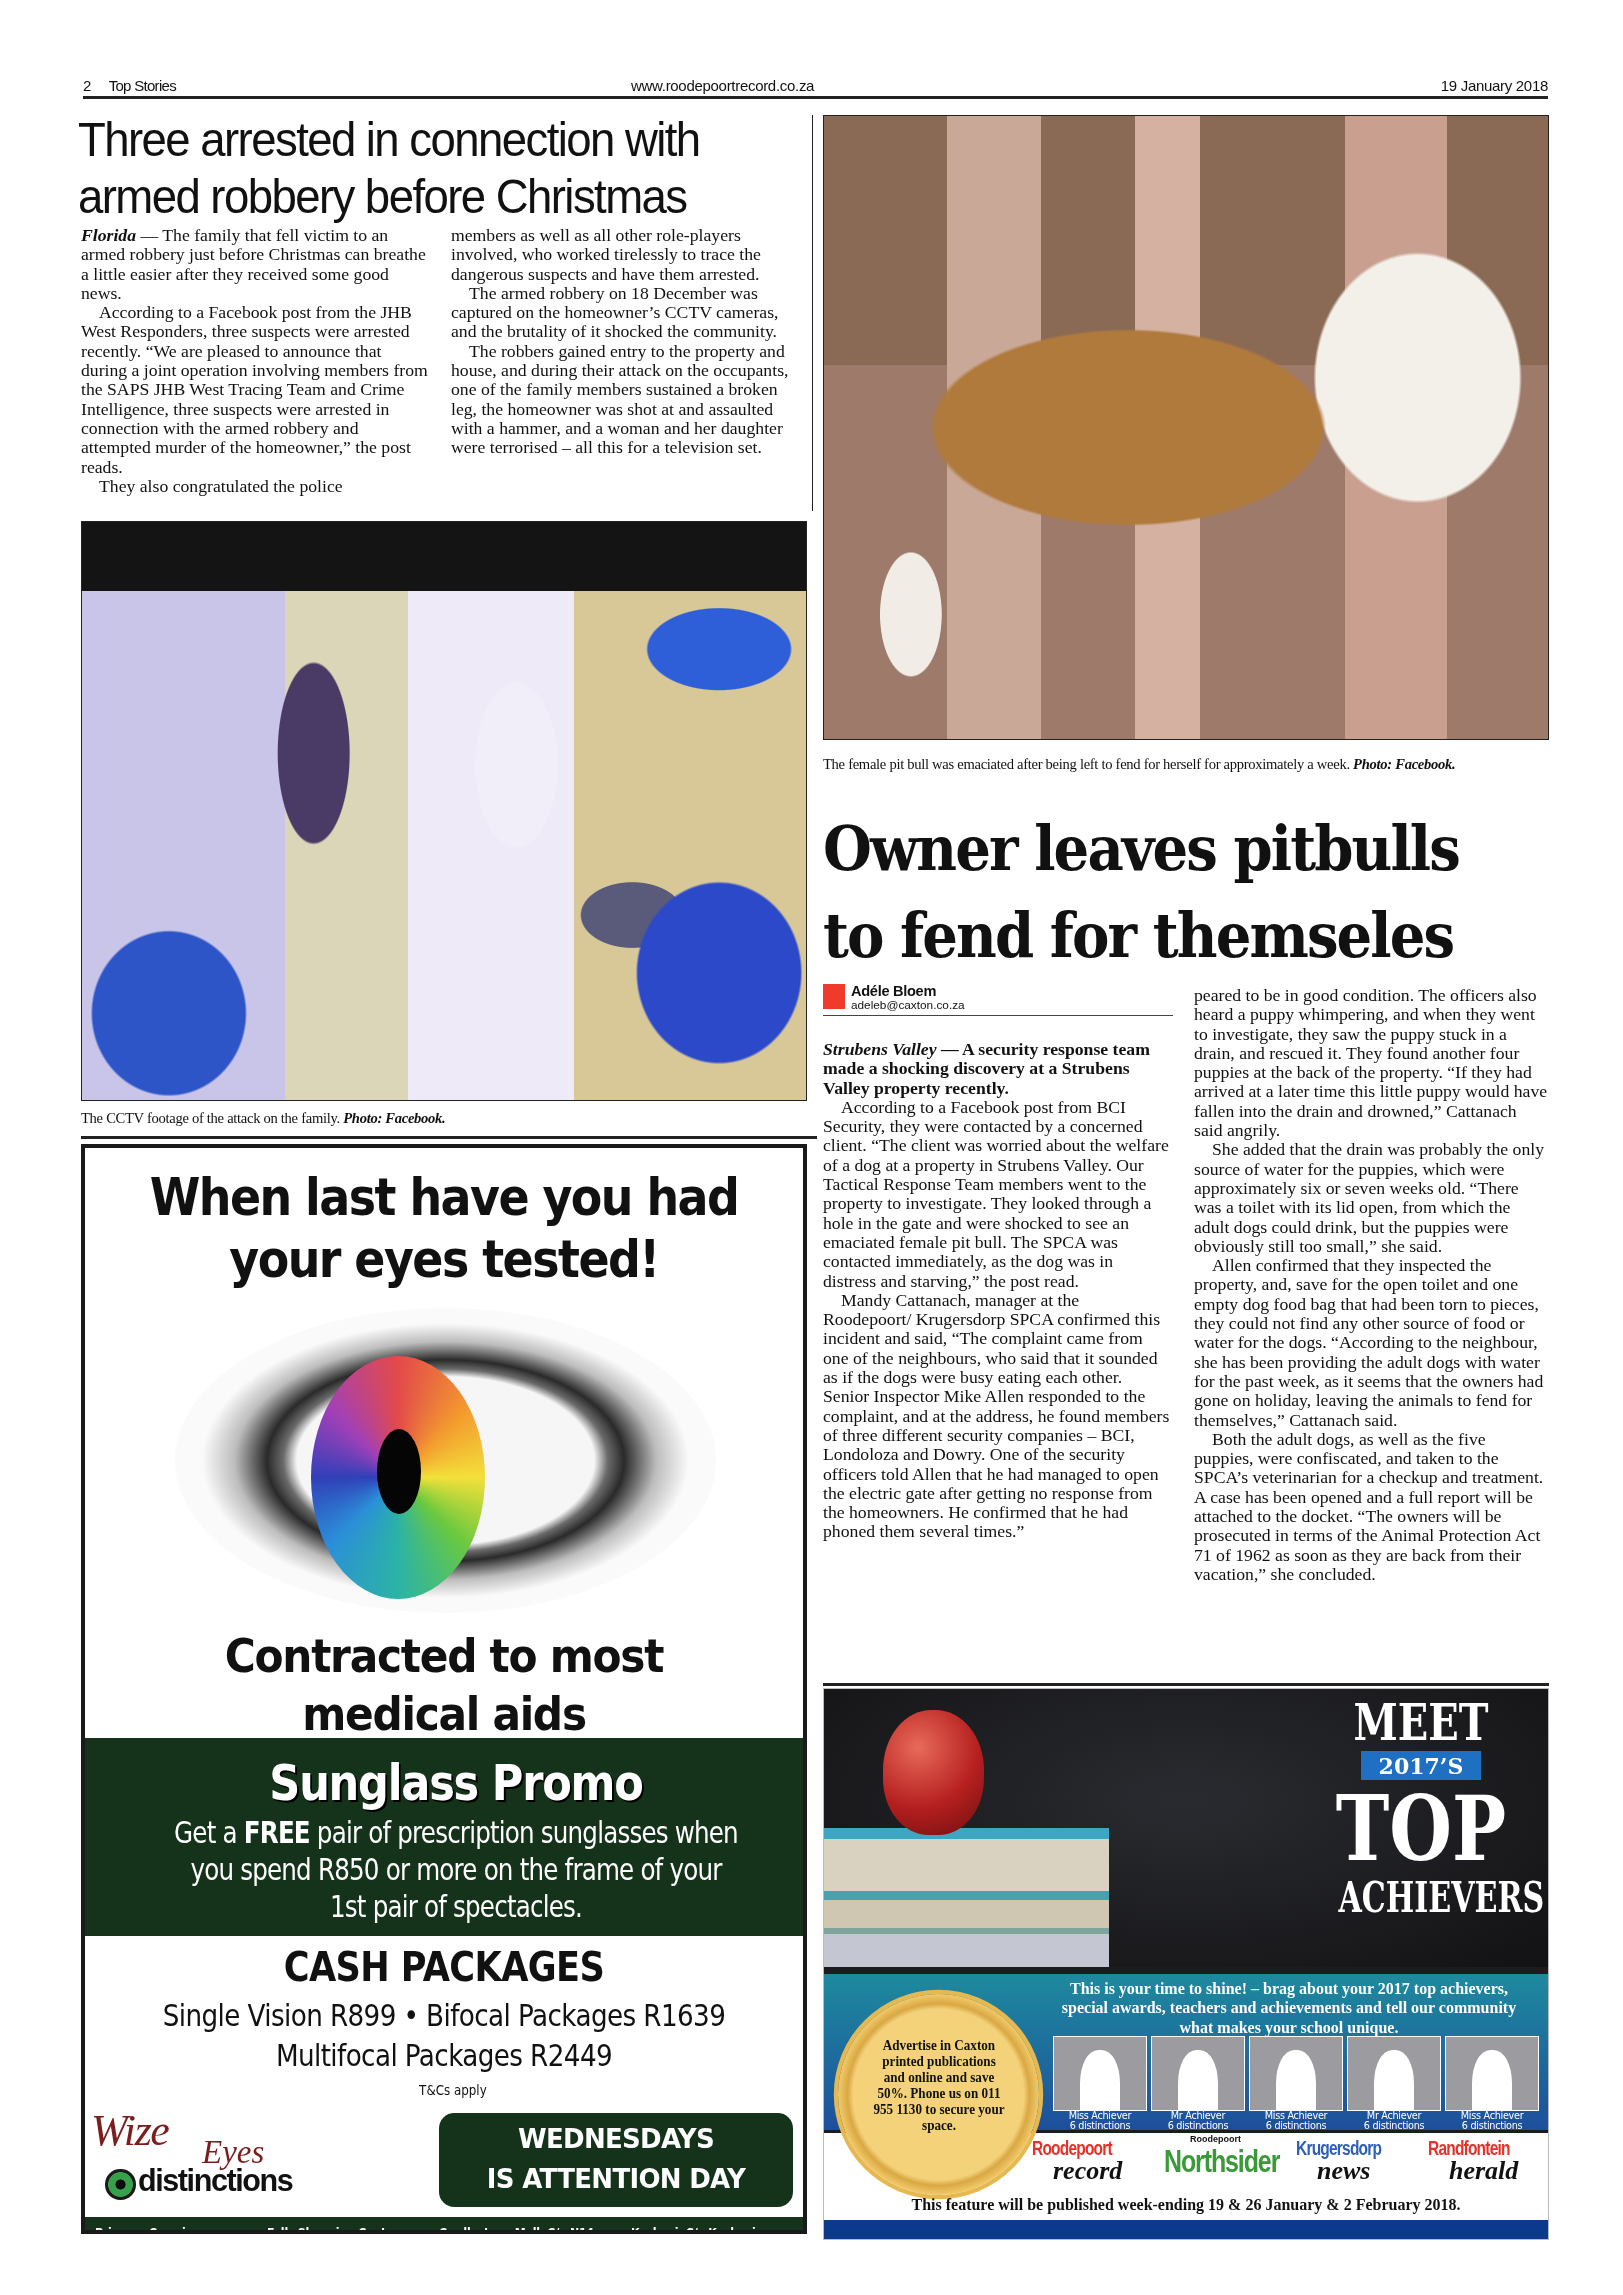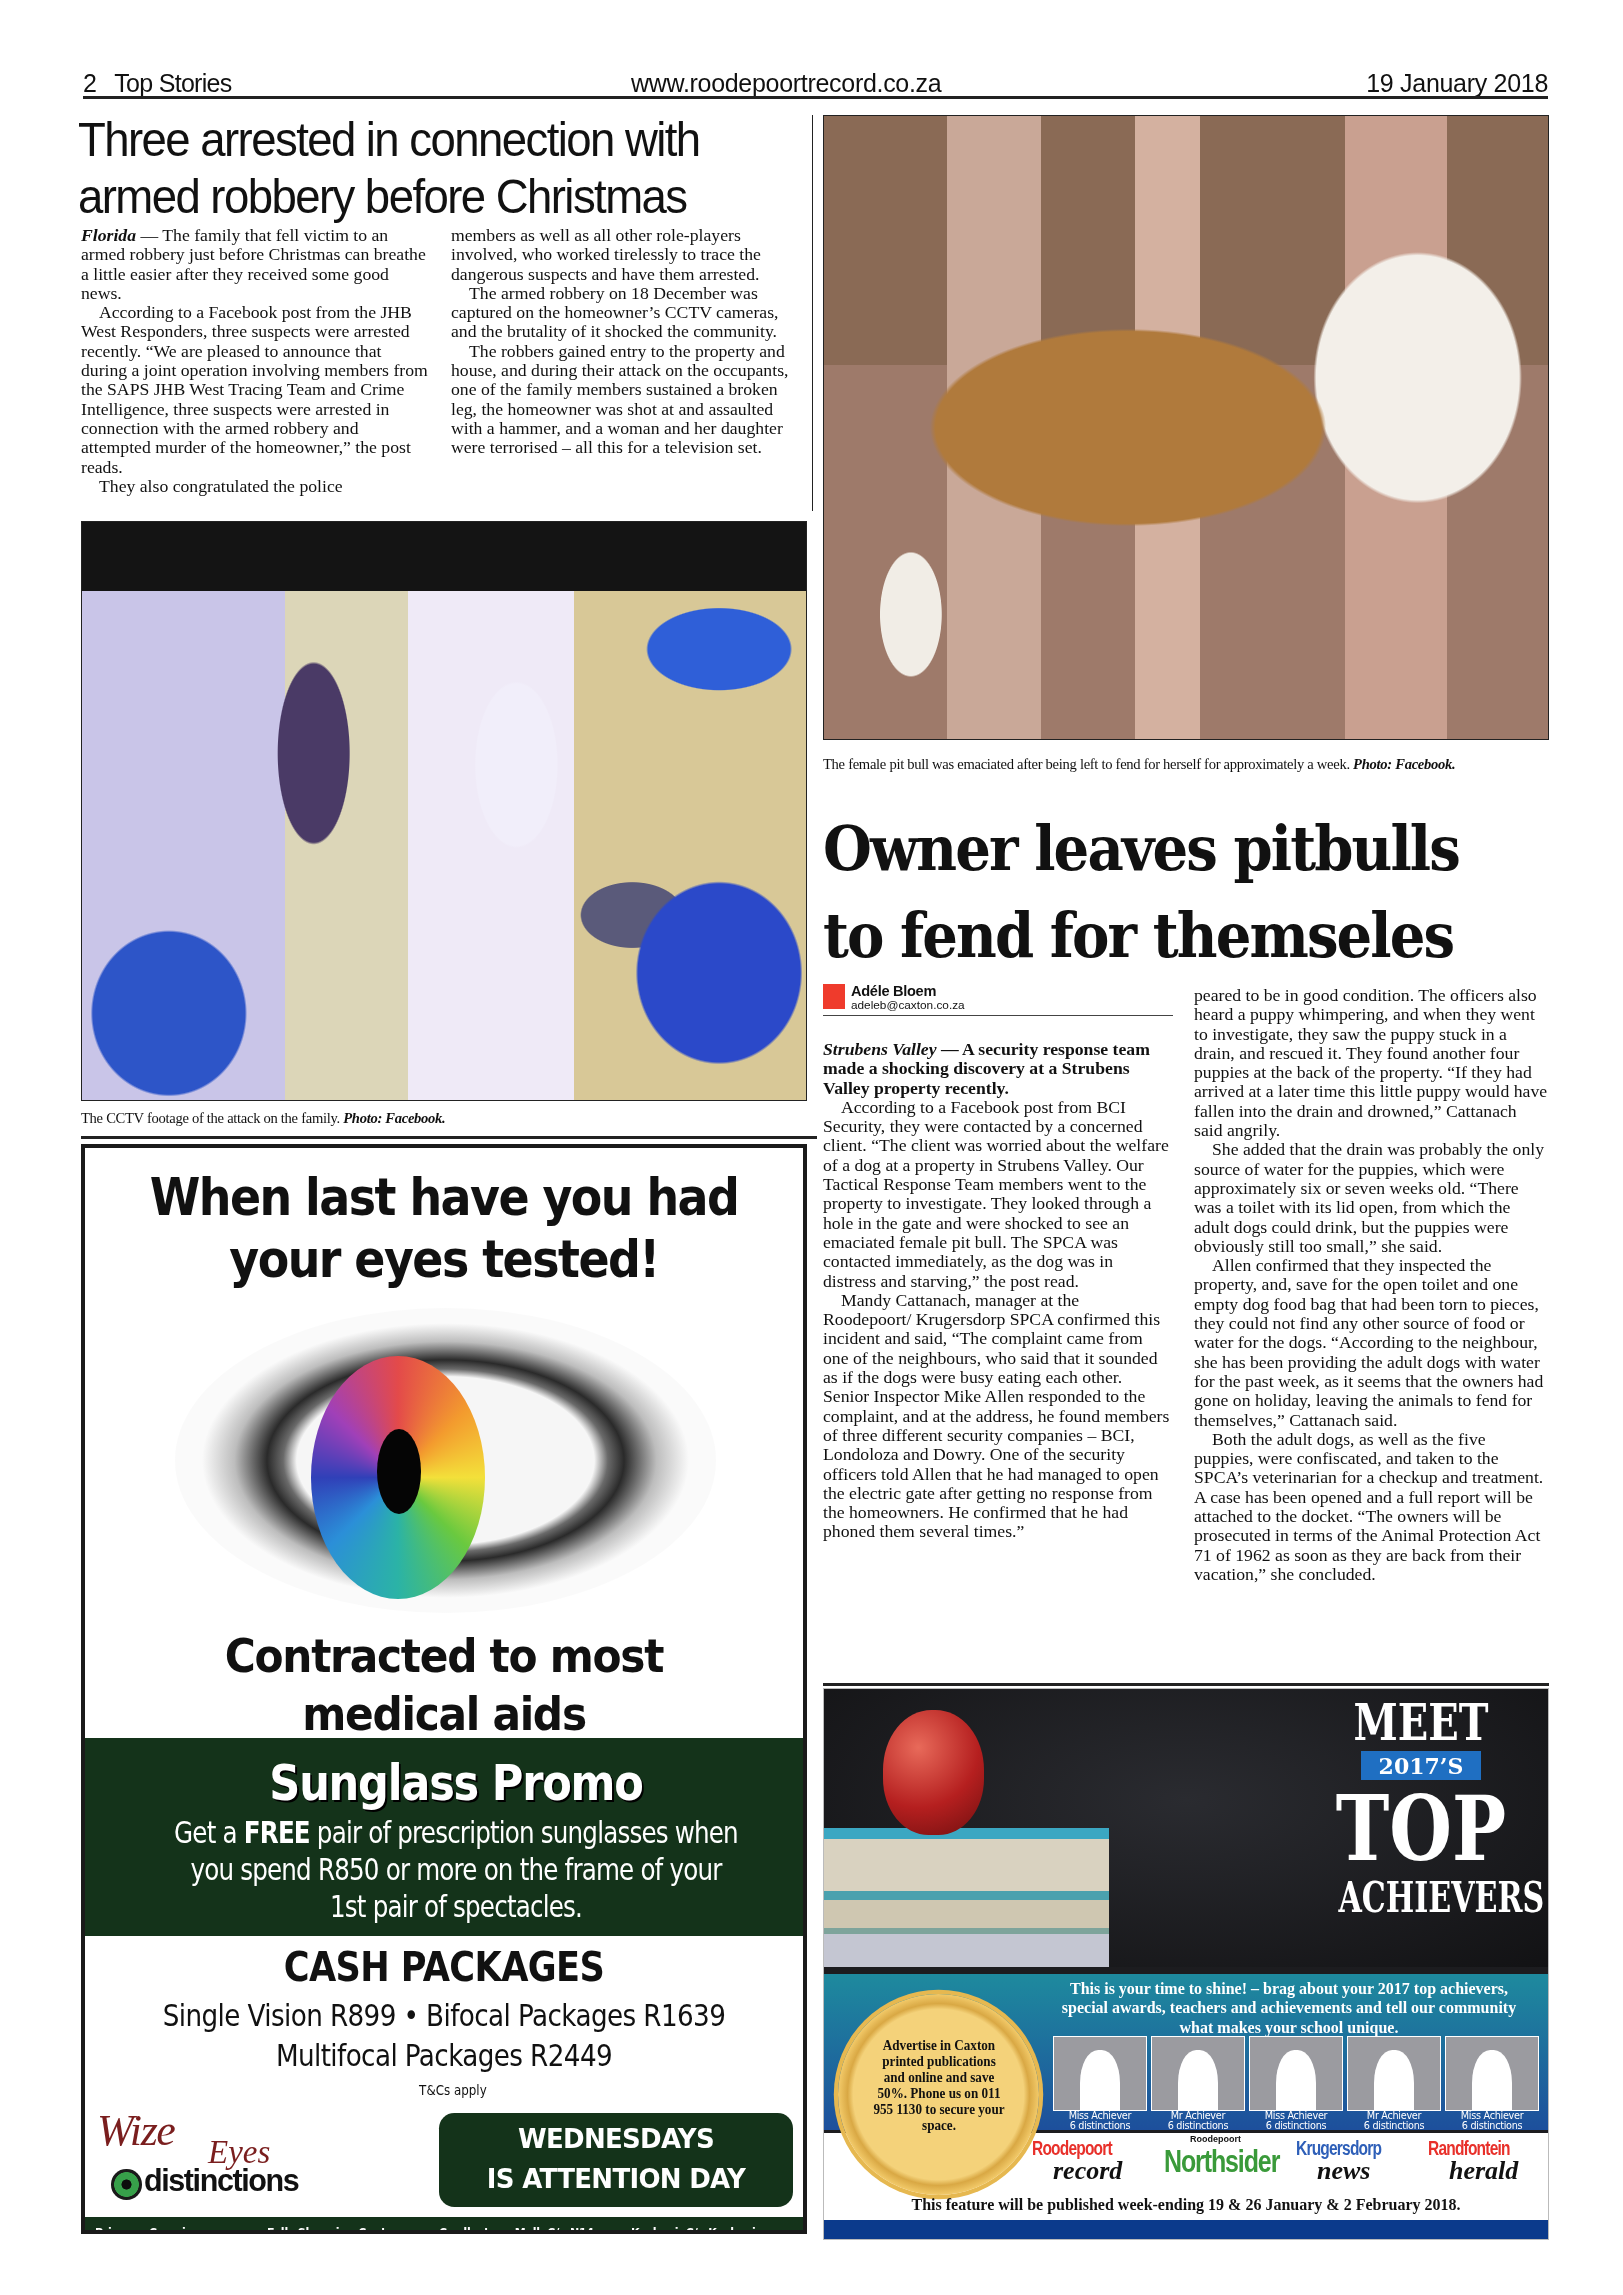--- a/index.html
+++ b/index.html
@@ -1,20 +1,20 @@
 <!DOCTYPE html>
 <html style="font-size:11px"><head>
 <meta charset="utf-8">
 <style>
   * { box-sizing: border-box; margin: 0; padding: 0; }
   html, body { width: 1624px; height: 2295px; background: #ffffff; overflow: hidden; }
   body { position: relative; font-family: "Liberation Serif", serif; color: #111; }
 
   
-  .hdr { position: absolute; top: 69px; left: 83px; width: 1465px; height: 25px; font-family: "Liberation Sans", sans-serif; font-size: 25px; transform-origin: left top; }
+  .hdr { position: absolute; top: 77px; left: 83px; width: 1465px; height: 25px; font-family: "Liberation Sans", sans-serif; font-size: 15px; transform-origin: left top; }
   .hdr .left { position: absolute; left: 0; top: 0; letter-spacing: -0.7px; }
   .hdr .left .pg { margin-right: 18px; }
   .hdr .center { position: absolute; left: 548px; top: 0; letter-spacing: -0.3px; }
   .hdr .right { position: absolute; right: 0; top: 0; letter-spacing: -0.3px; }
   .hdr-rule { position: absolute; top: 96px; left: 83px; width: 1465px; height: 2.8px; background: #222; }
 
   
   .h1-robbery { position: absolute; left: 78px; top: 111px; width: 736px; font-family: "Liberation Sans", sans-serif; font-size: 49px; line-height: 57px; letter-spacing: -1.7px; transform: scaleX(0.93); transform-origin: left top; }
   .col { position: absolute; font-size: 17.7px; line-height: 19.3px; text-align: left; }
   .col p { text-indent: 0; }
@@ -65,21 +65,21 @@
   .iris { position: absolute; left: 226px; top: 208px; width: 174px; height: 243px; border-radius: 50%; background: conic-gradient(#e34a4a, #f39b2e, #f3e03a, #6ac93f, #2bb3a6, #2b8fd8, #3040b8, #a040b8, #e34a4a); }
   .pupil { position: absolute; left: 292px; top: 281px; width: 44px; height: 85px; border-radius: 50%; background: #050505; }
   .ad-opt .contracted { position: absolute; left: 0; top: 479px; width: 100%; text-align: center; font-weight: bold; font-size: 46px; line-height: 58px; letter-spacing: -1.4px; transform: scaleX(0.92); }
   .promo { position: absolute; left: 0; top: 590px; width: 100%; height: 198px; background: #14331a; color: #fff; text-align: center; padding-left: 24px; }
   .promo .ptitle { font-weight: bold; font-size: 49px; line-height: 61px; padding-top: 15.3px; letter-spacing: -1.4px; text-shadow: 2.1px 2.1px 0 #000; transform: scaleX(0.88); }
   .promo .pbody { font-size: 30px; line-height: 37px; letter-spacing: -1px; transform: scaleX(0.82); }
   .promo .pbody b { font-weight: bold; }
   .cash { position: absolute; left: 0; top: 795px; width: 100%; text-align: center; font-weight: bold; font-size: 40px; line-height: 49px; letter-spacing: -0.7px; transform: scaleX(0.88); }
   .pkg { position: absolute; left: 0; top: 848px; width: 100%; text-align: center; font-size: 30.5px; line-height: 40px; letter-spacing: -0.7px; transform: scaleX(0.86); }
   .tcs { position: absolute; left: 0; top: 934px; width: 100%; text-align: center; font-size: 14px; padding-left: 21px; transform: scaleX(0.85); }
-  .logo-wize { position: absolute; left: 12px; top: 957px; width: 264px; height: 97px; }
+  .logo-wize { position: absolute; left: 6px; top: 957px; width: 264px; height: 97px; }
   .logo-wize .w { position: absolute; left: 0; top: 0; font-family: "Liberation Serif", serif; font-style: italic; font-size: 44px; color: #7a1e1e; letter-spacing: -1.4px; }
   .logo-wize .e { position: absolute; left: 111px; top: 29px; font-family: "Liberation Serif", serif; font-style: italic; font-size: 33px; color: #7a1e1e; }
   .logo-wize .o { position: absolute; left: 14px; top: 64px; width: 30.5px; height: 30.5px; border-radius: 50%; background: radial-gradient(circle, #0d0d0d 0 22%, #37a04a 24% 55%, #1a1a1a 58%); }
   .logo-wize .opt { position: absolute; left: 47px; top: 58px; font-family: "Liberation Sans", sans-serif; font-weight: bold; font-size: 30.5px; letter-spacing: -1.4px; }
   .pension { position: absolute; left: 354px; top: 965px; width: 354px; height: 94px; background: #14331a; color: #fff; text-align: center; font-weight: bold; font-size: 26px; line-height: 40px; padding-top: 5.6px; border-radius: 15.3px; letter-spacing: -0.7px; }
   .branches { position: absolute; left: 0; top: 1069px; width: 100%; height: 62px; background: #14331a; color: #fff; display: flex; padding: 8.3px 9.7px 0 9.7px; gap: 9.7px; }
   .branch { flex: 1; font-weight: bold; }
   .branch .addr { font-size: 13px; line-height: 16.7px; letter-spacing: -0.3px; transform: scaleX(0.85); transform-origin: left top; white-space: nowrap; }
 
   

